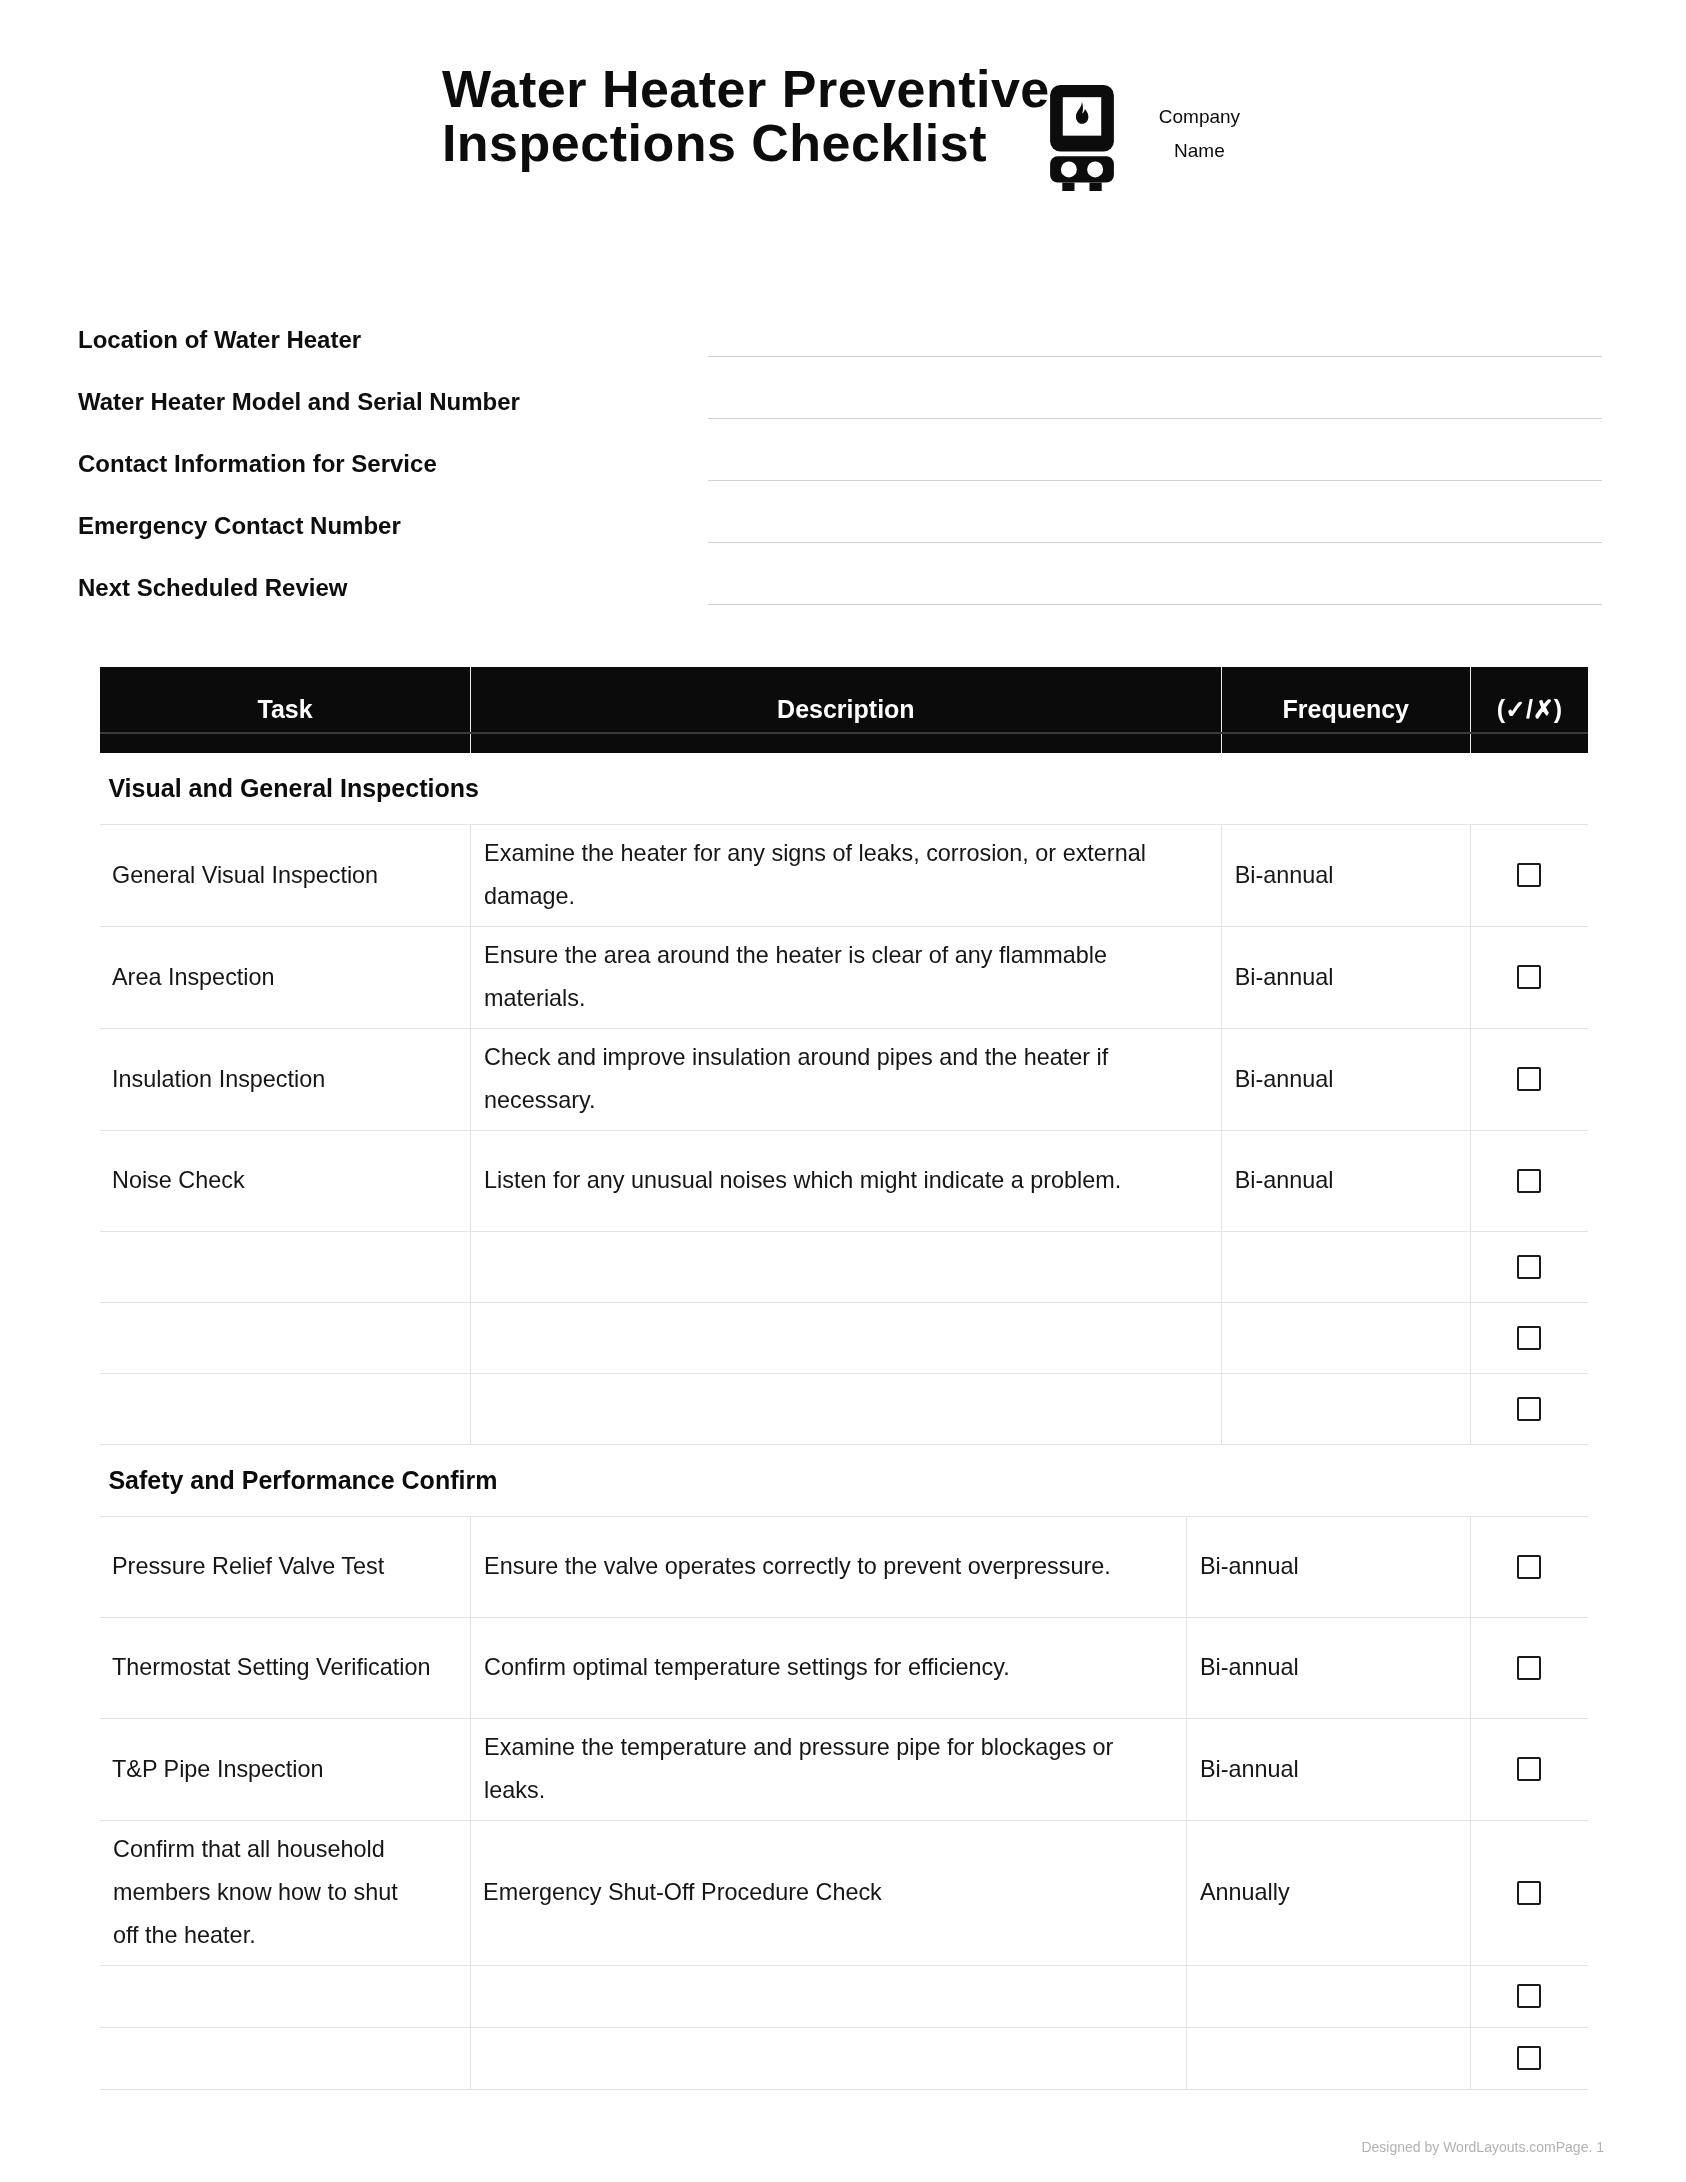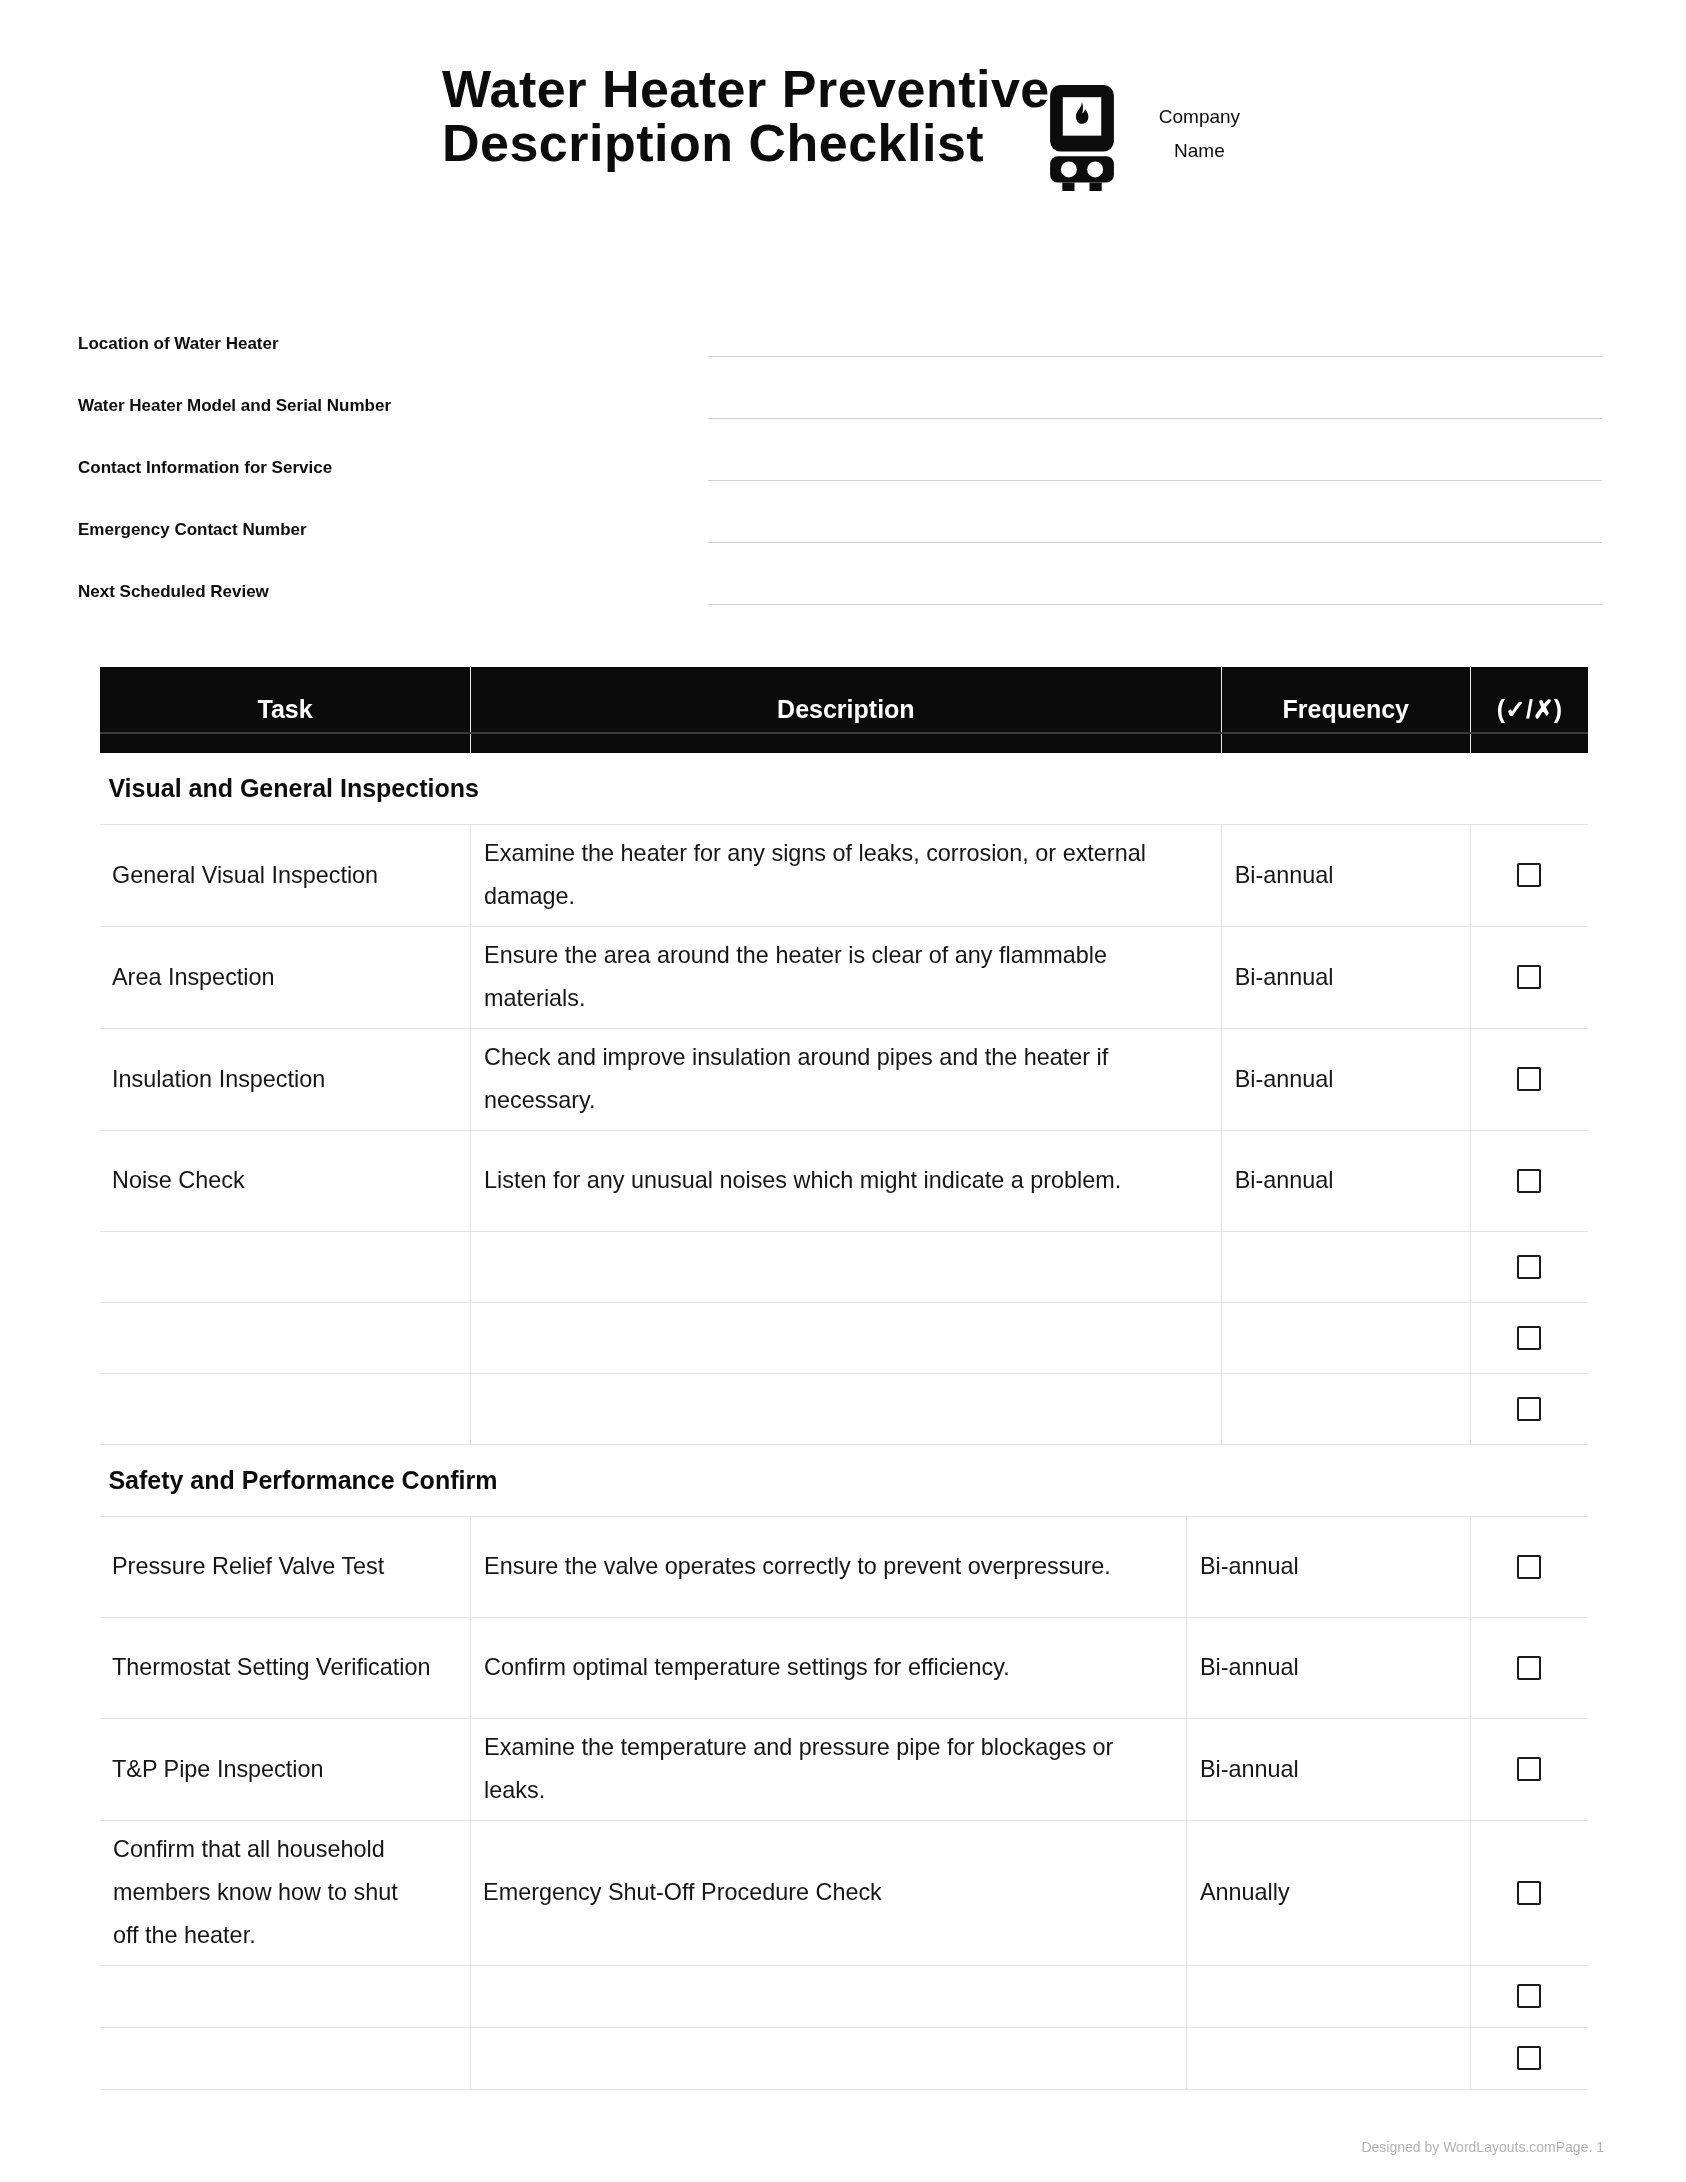--- a/index.html
+++ b/index.html
@@ -22,21 +22,21 @@
     font-size:52px; font-weight:bold; line-height:54px; letter-spacing:0.5px; color:#0c0c0c;
   }
   .brand { display:flex; align-items:flex-start; gap:45px; margin-top:22.5px; }
   .brand-name {
     font-size:19px; font-weight:normal; line-height:34px; text-align:center; margin-top:15px; color:#0c0c0c;
   }
 
   
   .form { margin:101px 84px 0 78px; }
   .form-row { display:flex; align-items:flex-end; height:62px; }
-  .form-label { width:630px; font-size:17px; font-weight:bold; padding-bottom:2.8px; color:#0e0e0e; }
+  .form-label { width:630px; font-size:24px; font-weight:bold; padding-bottom:2.8px; color:#0e0e0e; }
   .form-line {
     flex:1; height:100%;
     border-bottom:1.9px solid #d2d2d2;
   }
 
   
   .table-wrap { margin:62px 98px 0 100px; }
   .grid-t1 { display:grid; grid-template-columns:24.94% 50.44% 16.75% 7.87%; }
   .grid-t2 { display:grid; grid-template-columns:24.94% 48.11% 19.08% 7.87%; }
 
@@ -86,21 +86,21 @@
   }
 </style>
 </head>
 <body>
 
 <div class="page">
 
   <div class="header">
     <h1 class="doc-title">
       <div>Water Heater Preventive</div>
-      <div>Description Checklist</div>
+      <div>Inspections Checklist</div>
     </h1>
     <div class="brand">
       <span>
         <svg width="64" height="106" viewBox="0 0 68 113" aria-hidden="true">
           <rect x="0" y="0" width="68" height="71" rx="11" fill="#0c0c0c"></rect>
           <rect x="13.5" y="13" width="41" height="41" fill="#ffffff"></rect>
           <path d="M33.8 17.5 C34.6 23.5 27.5 27.5 27.5 33.5 C27.5 38.4 30.6 41.4 34.2 41.4 C37.8 41.4 40.8 38.4 40.8 33.8 C40.8 30.2 38.6 27.8 37.1 25.6 C36.8 28.2 35.7 29.5 34.3 30.3 C35.5 26.5 35.3 21 33.8 17.5 Z" fill="#0c0c0c"></path>
           <rect x="0" y="76" width="68" height="28" rx="8" fill="#0c0c0c"></rect>
           <circle cx="20" cy="90" r="8.5" fill="#ffffff"></circle>
           <circle cx="48" cy="90" r="8.5" fill="#ffffff"></circle>

